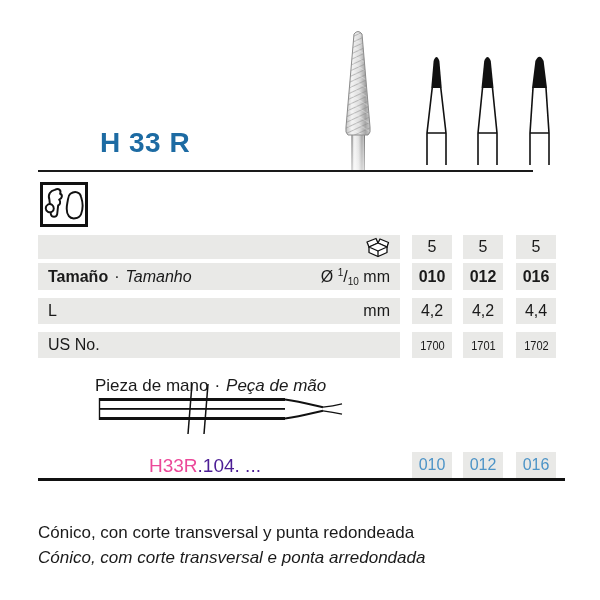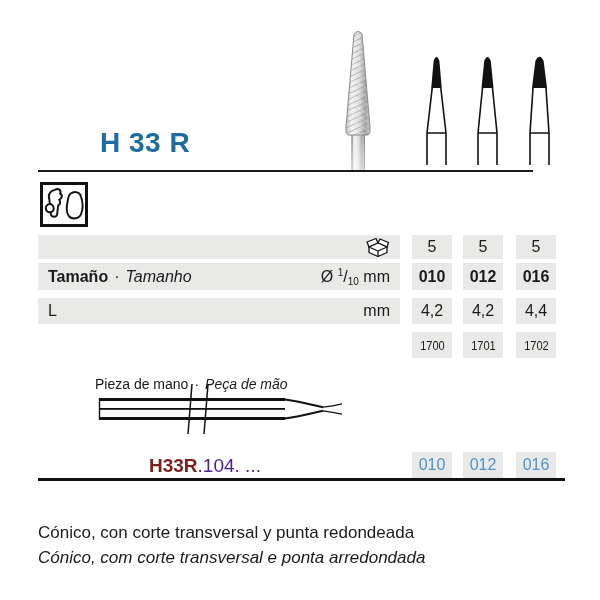--- a/index.html
+++ b/index.html
@@ -30,25 +30,25 @@
   .frac-sup{font-size:10px;vertical-align:6px;}
   .frac-sub{font-size:10px;vertical-align:-3px;}
   .usno{font-size:13px;transform:scaleX(0.85);}
 
   
   .photo{left:340px;top:31px;}
   .sil{top:55px;}
   .s1{left:424px}.s2{left:475px}.s3{left:527px}
 
   
-  .hp-label{left:95px;top:376px;font-size:14px;}
+  .hp-label{left:95px;top:376px;font-size:17px;}
   .hp-draw{left:95px;top:382px;}
   .shank-code{left:158px;top:430px;font-size:14.5px;}
   .order{left:149px;top:455px;font-size:19px;}
-  .order .pfx{font-weight:bold;color:#7f1d1d;}
+  .order .pfx{font-weight:normal;color:#ec4899;}
   .order .sfx{color:#4c1d95;}
   .sizebox{top:452px;height:26px;color:#4d94c7;}
 
   
   .speed{left:38px;top:495px;display:flex;align-items:flex-start;font-size:16.5px;}
   .speed .maxlbl{font-size:9.5px;margin:9px 2px 0 1px;}
   .speed .val{margin-left:9px;margin-top:2px;}
   .speed sup{font-size:10px;}
   .desc1{left:38px;top:523px;font-size:17px;}
   .desc2{left:38px;top:548px;font-size:17px;font-style:italic;}
@@ -151,20 +151,24 @@
   <div class="cell r2 c3 bold">016</div>
 
   <div class="abs row-bar r3">
     <span>L</span>
     <span>mm</span>
   </div>
   <div class="cell r3 c1">4,2</div>
   <div class="cell r3 c2">4,2</div>
   <div class="cell r3 c3">4,4</div>
 
+  <div class="abs row-bar r4">
+    <span>US No.</span>
+    <span></span>
+  </div>
   <div class="cell r4 c1">
       <span class="usno">1700</span>
     </div>
   <div class="cell r4 c2">
       <span class="usno">1701</span>
     </div>
   <div class="cell r4 c3">
       <span class="usno">1702</span>
     </div>
 

